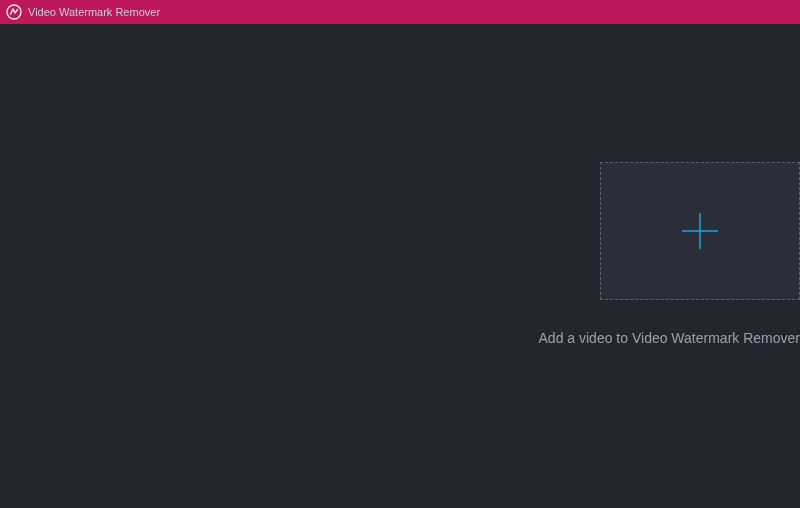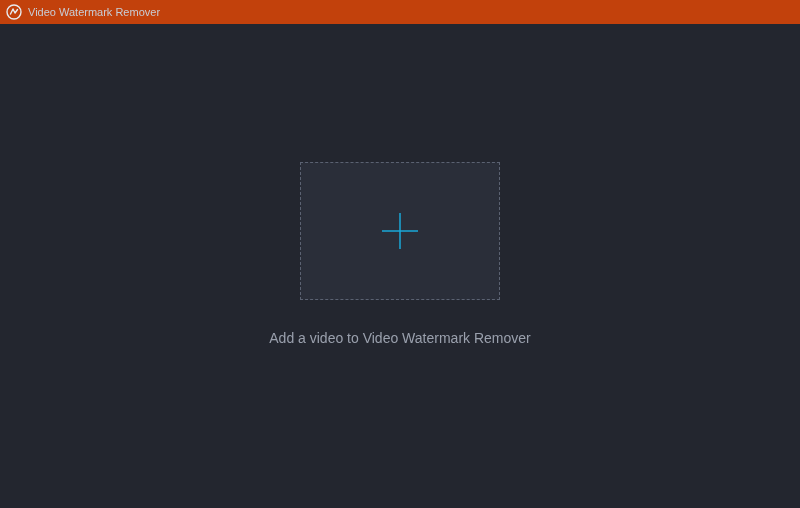--- a/index.html
+++ b/index.html
@@ -9,21 +9,21 @@
     }
     body {
       width: 800px;
       height: 508px;
       background: #23262f;
       font-family: "Segoe UI", Tahoma, sans-serif;
       overflow: hidden;
     }
     .titlebar {
       height: 24px;
-      background: #c2410c;
+      background: #be185d;
       display: flex;
       align-items: center;
       padding: 0 6px;
       gap: 6px;
     }
     .app-logo {
       width: 16px;
       height: 16px;
       display: flex;
       align-items: center;
@@ -32,21 +32,21 @@
     .app-title {
       color: #c8cdd6;
       font-size: 11px;
       font-weight: 400;
     }
     .workspace {
       width: 100%;
       height: calc(100% - 24px);
       display: flex;
       flex-direction: column;
-      align-items: center;
+      align-items: flex-end;
       justify-content: center;
       gap: 30px;
       transform: translateY(-12px);
     }
     .dropzone {
       width: 200px;
       height: 138px;
       border: 1px dashed #5b6272;
       background: #2a2e39;
       display: flex;

